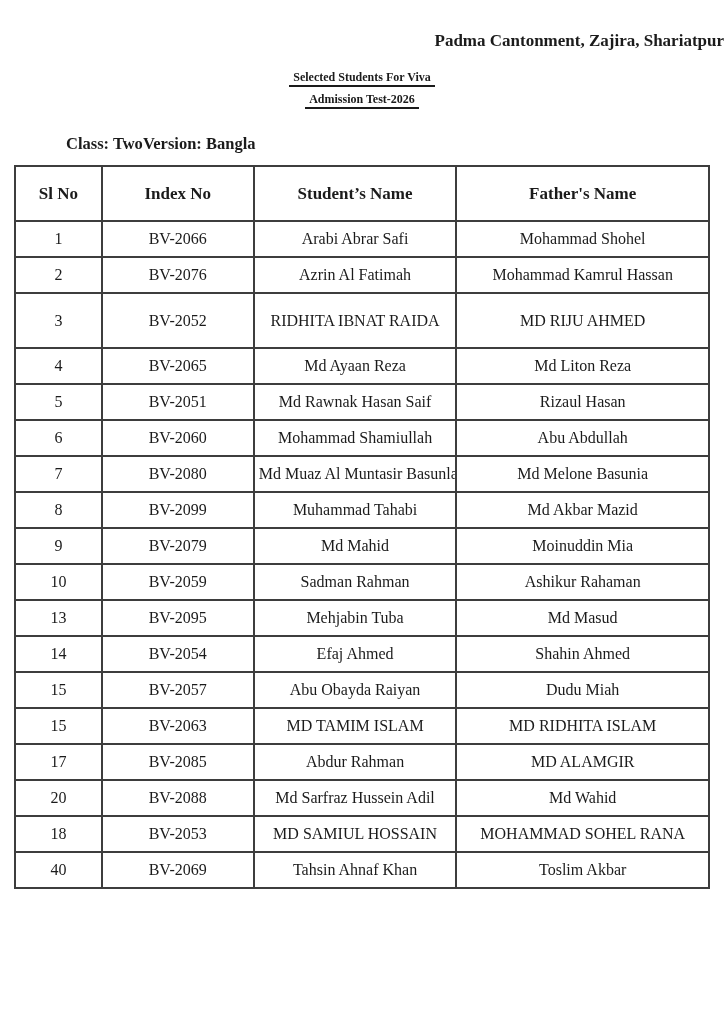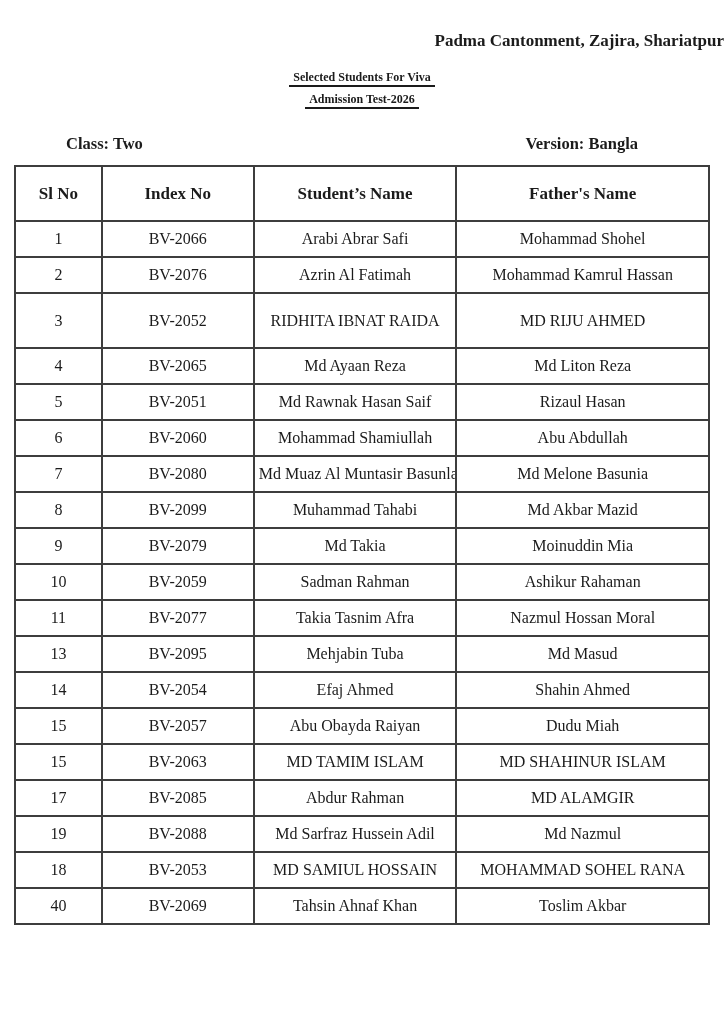--- a/index.html
+++ b/index.html
@@ -44,21 +44,20 @@
     border-bottom: 2px solid #1b1b1b;
     padding: 0 4px 2px 4px;
     margin-bottom: 3px;
   }
   .meta-row {
     width: 696px;
     margin: 22px auto 0 auto;
     padding-left: 52px;
     padding-right: 72px;
     display: flex;
-    justify-content: space-between;
     align-items: baseline;
   }
   .meta-row span {
     font-size: 16.5px;
     font-weight: bold;
   }
   table.students {
     width: 696px;
     margin: 11px auto 0 auto;
     border-collapse: collapse;
@@ -176,36 +175,30 @@
         </tr>
         <tr>
           <td>8</td>
           <td>BV-2099</td>
           <td>Muhammad Tahabi</td>
           <td>Md Akbar Mazid</td>
         </tr>
         <tr>
           <td>9</td>
           <td>BV-2079</td>
-          <td>Md Takia</td>
+          <td>Md Mahid</td>
           <td>Moinuddin Mia</td>
         </tr>
         <tr>
           <td>10</td>
           <td>BV-2059</td>
           <td>Sadman Rahman</td>
           <td>Ashikur Rahaman</td>
         </tr>
         <tr>
-          <td>11</td>
-          <td>BV-2077</td>
-          <td>Takia Tasnim Afra</td>
-          <td>Nazmul Hossan Moral</td>
-        </tr>
-        <tr>
           <td>13</td>
           <td>BV-2095</td>
           <td>Mehjabin Tuba</td>
           <td>Md Masud</td>
         </tr>
         <tr>
           <td>14</td>
           <td>BV-2054</td>
           <td>Efaj Ahmed</td>
           <td>Shahin Ahmed</td>
@@ -213,33 +206,33 @@
         <tr>
           <td>15</td>
           <td>BV-2057</td>
           <td>Abu Obayda Raiyan</td>
           <td>Dudu Miah</td>
         </tr>
         <tr>
           <td>15</td>
           <td>BV-2063</td>
           <td>MD TAMIM ISLAM</td>
-          <td>MD SHAHINUR ISLAM</td>
+          <td>MD RIDHITA ISLAM</td>
         </tr>
         <tr>
           <td>17</td>
           <td>BV-2085</td>
           <td>Abdur Rahman</td>
           <td>MD ALAMGIR</td>
         </tr>
         <tr>
-          <td>19</td>
+          <td>20</td>
           <td>BV-2088</td>
           <td>Md Sarfraz Hussein Adil</td>
-          <td>Md Nazmul</td>
+          <td>Md Wahid</td>
         </tr>
         <tr>
           <td>18</td>
           <td>BV-2053</td>
           <td>MD SAMIUL HOSSAIN</td>
           <td>MOHAMMAD SOHEL RANA</td>
         </tr>
         <tr>
           <td>40</td>
           <td>BV-2069</td>

